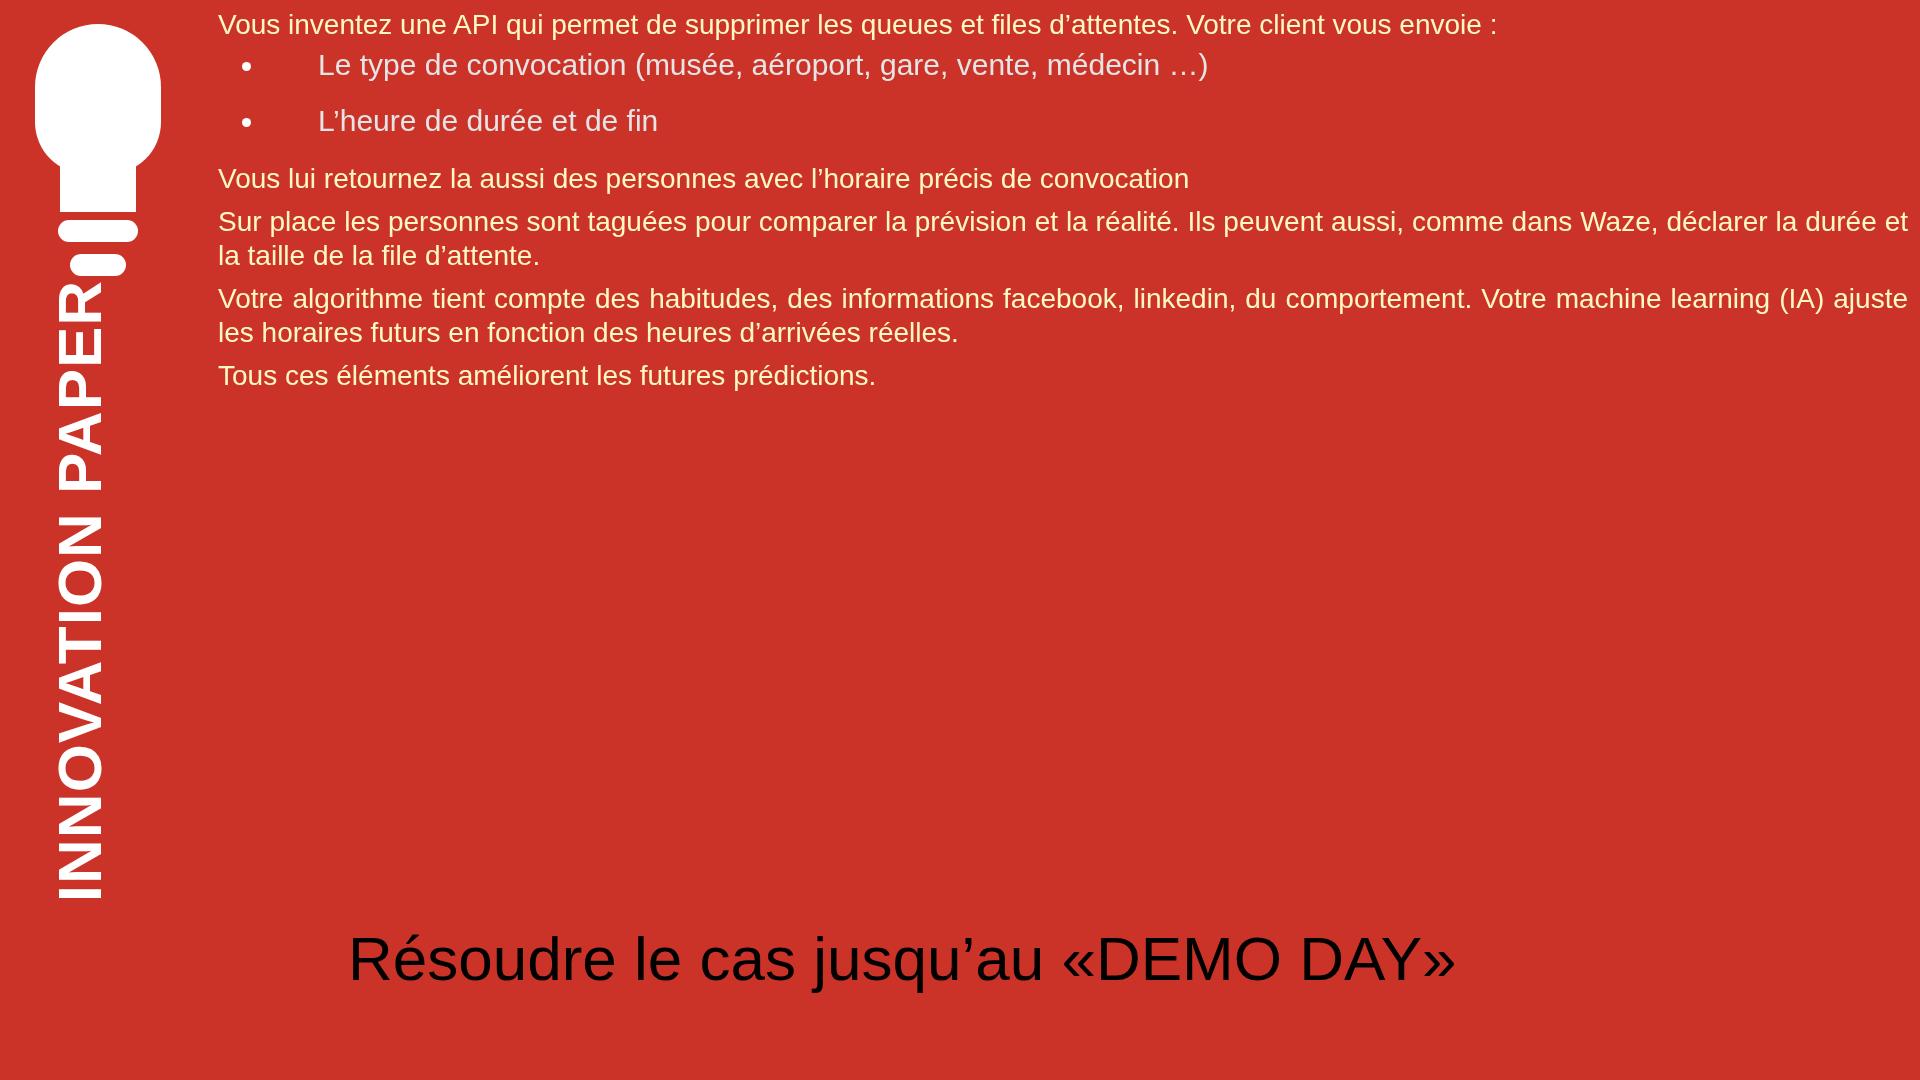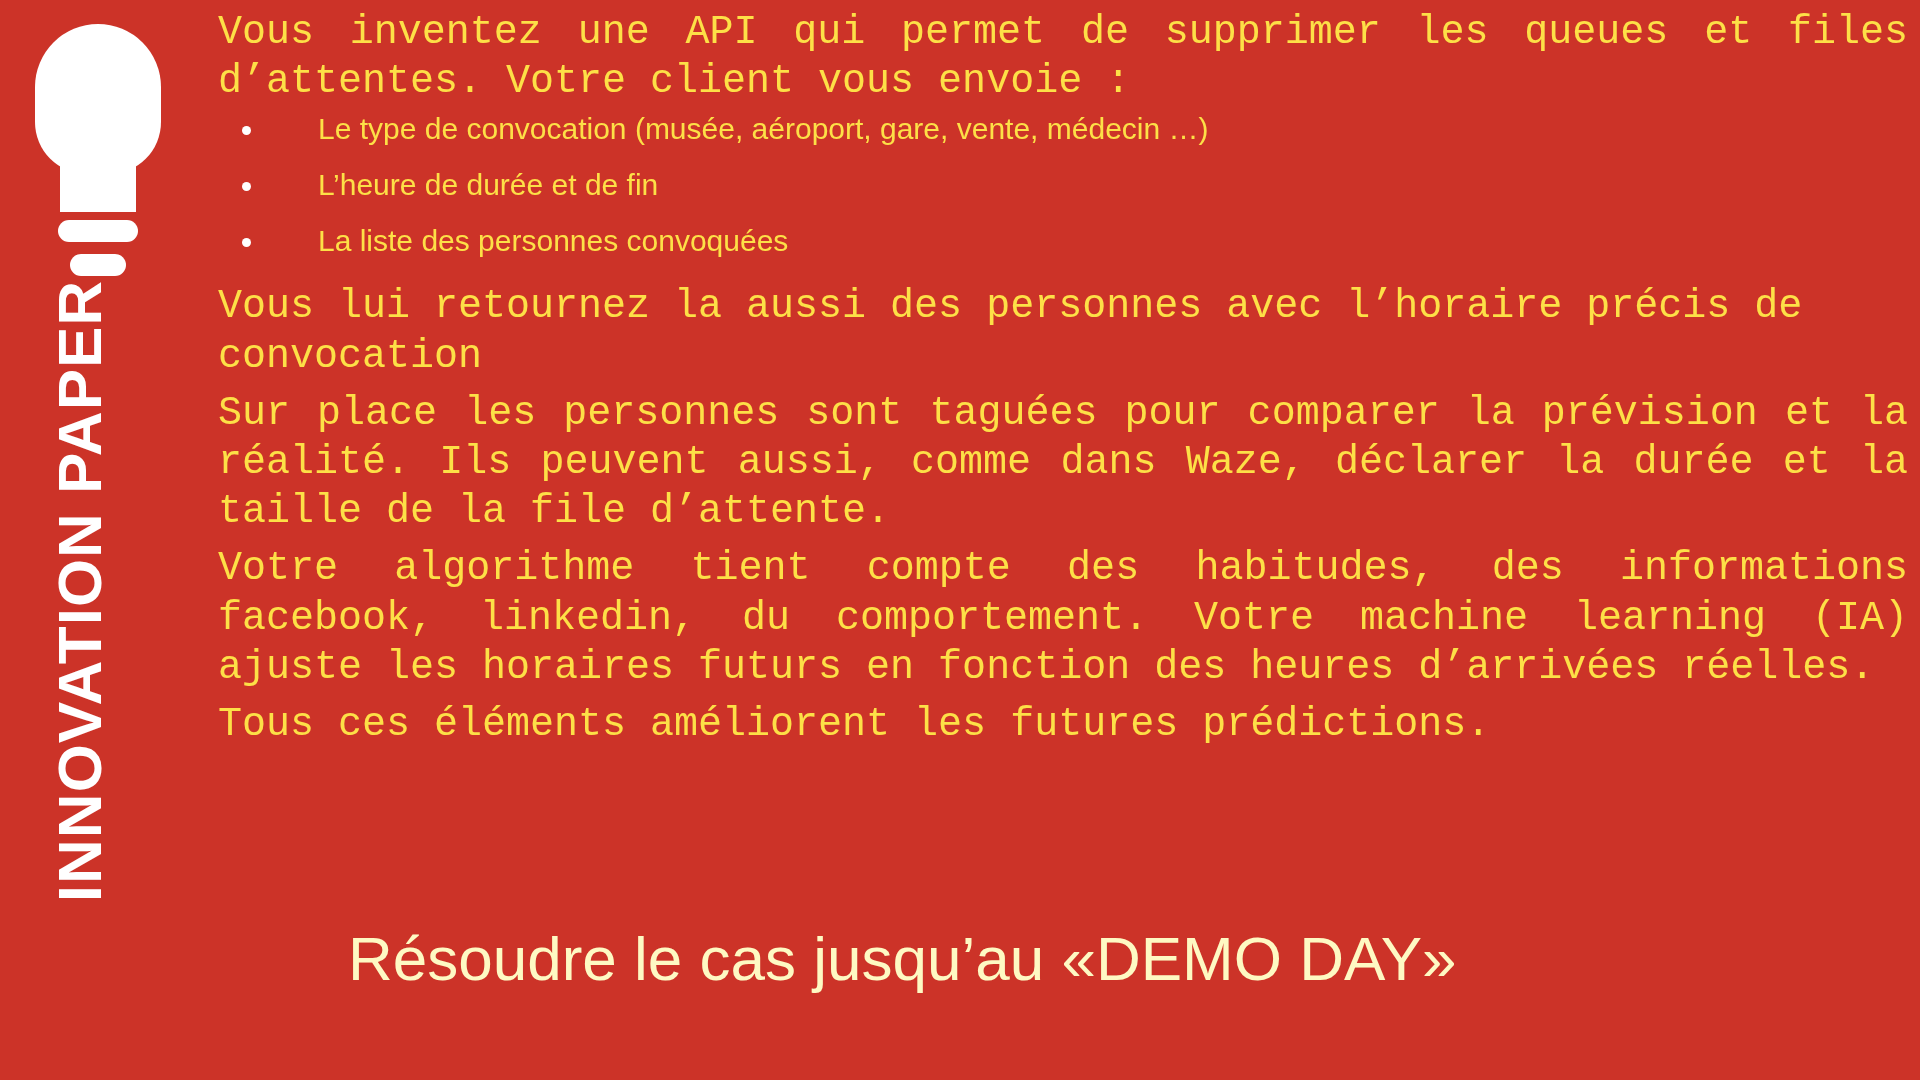--- a/index.html
+++ b/index.html
@@ -94,41 +94,41 @@
 
   
   .content {
     position: absolute;
     left: 218px;
     top: 8px;
     width: 1690px;
   }
 
   .para {
-    color: #fde047;
-    font-family: Liberation Mono, monospace;
-    font-size: 40px;
+    color: #fef9c3;
+    font-family: Liberation Sans, sans-serif;
+    font-size: 28px;
     line-height: 1.23;
     text-align: justify;
     text-justify: inter-word;
     margin: 0 0 8px 0;
     padding: 0;
   }
   .para.flush {
     text-align: left;
   }
 
   .bullets {
     list-style: none;
     margin: 6px 0 10px 0;
     padding: 0;
   }
   .bullets li {
     position: relative;
-    color: #fde047;
+    color: #e5e5e5;
     font-family: "Liberation Sans", sans-serif;
     font-size: 30px;
     line-height: 1.0;
     padding: 0 0 0 100px;
     margin: 0 0 26px 0;
     white-space: nowrap;
   }
   .bullets li .dot {
     position: absolute;
     left: 24px;
@@ -138,21 +138,21 @@
     background: #ffffff;
     border-radius: 50%;
     display: block;
   }
 
   .footer-title {
     position: absolute;
     left: 218px;
     top: 925px;
     width: 1690px;
-    color: #fef9c3;
+    color: #000000;
     font-family: "Liberation Sans", sans-serif;
     font-size: 62px;
     line-height: 1.1;
     text-align: left;
     padding-left: 130px;
     box-sizing: border-box;
     white-space: nowrap;
   }
 </style>
 </head>
@@ -178,24 +178,20 @@
 
     <ul class="bullets">
       <li>
         <span class="dot"></span>
         <span>Le type de convocation (musée, aéroport, gare, vente, médecin …)</span>
       </li>
       <li>
         <span class="dot"></span>
         <span>L’heure de durée et de fin</span>
       </li>
-      <li>
-        <span class="dot"></span>
-        <span>La liste des personnes convoquées</span>
-      </li>
     </ul>
 
     <p class="para flush">Vous lui retournez la aussi des personnes avec l’horaire précis de convocation</p>
 
     <p class="para">Sur place les personnes sont taguées pour comparer la prévision et la réalité. Ils peuvent aussi, comme dans Waze, déclarer la durée et la taille de la file d’attente.</p>
 
     <p class="para">Votre algorithme tient compte des habitudes, des informations facebook, linkedin, du comportement. Votre machine learning (IA) ajuste les horaires futurs en fonction des heures d’arrivées réelles.</p>
 
     <p class="para flush">Tous ces éléments améliorent les futures prédictions.</p>
 

